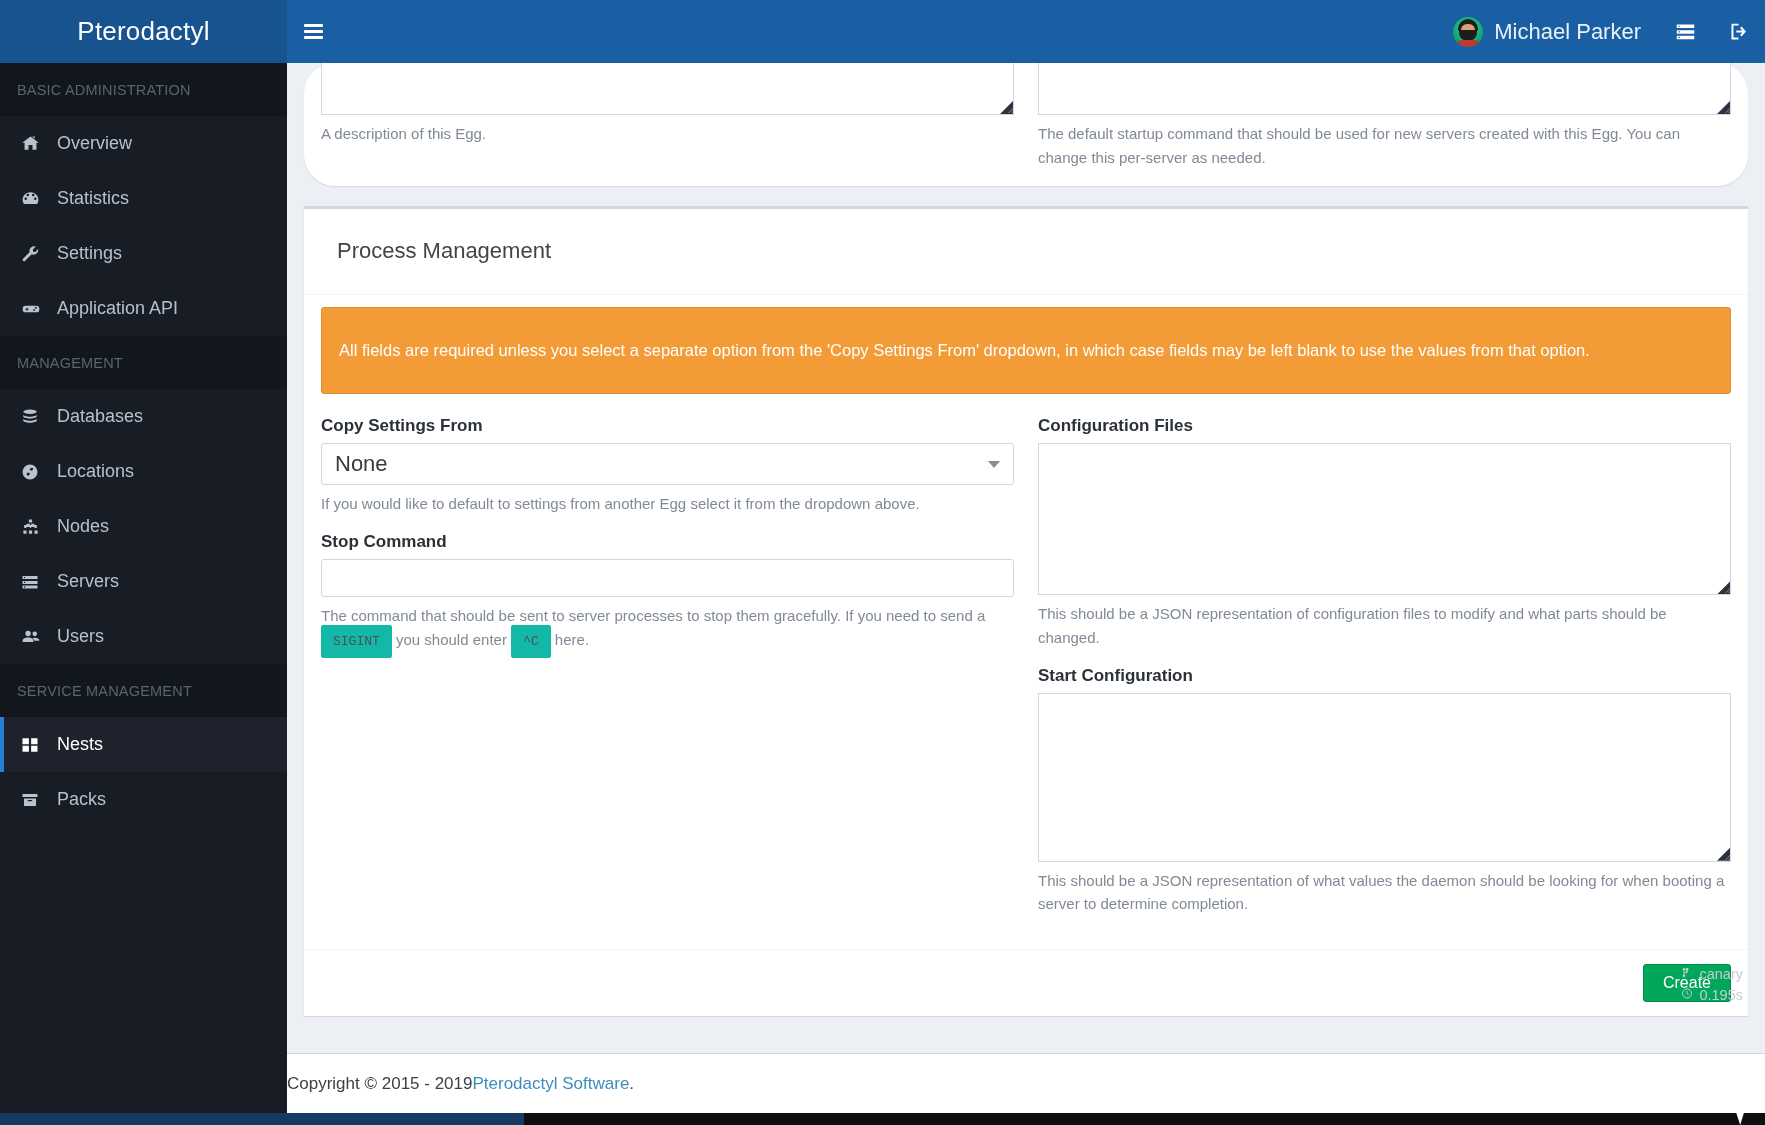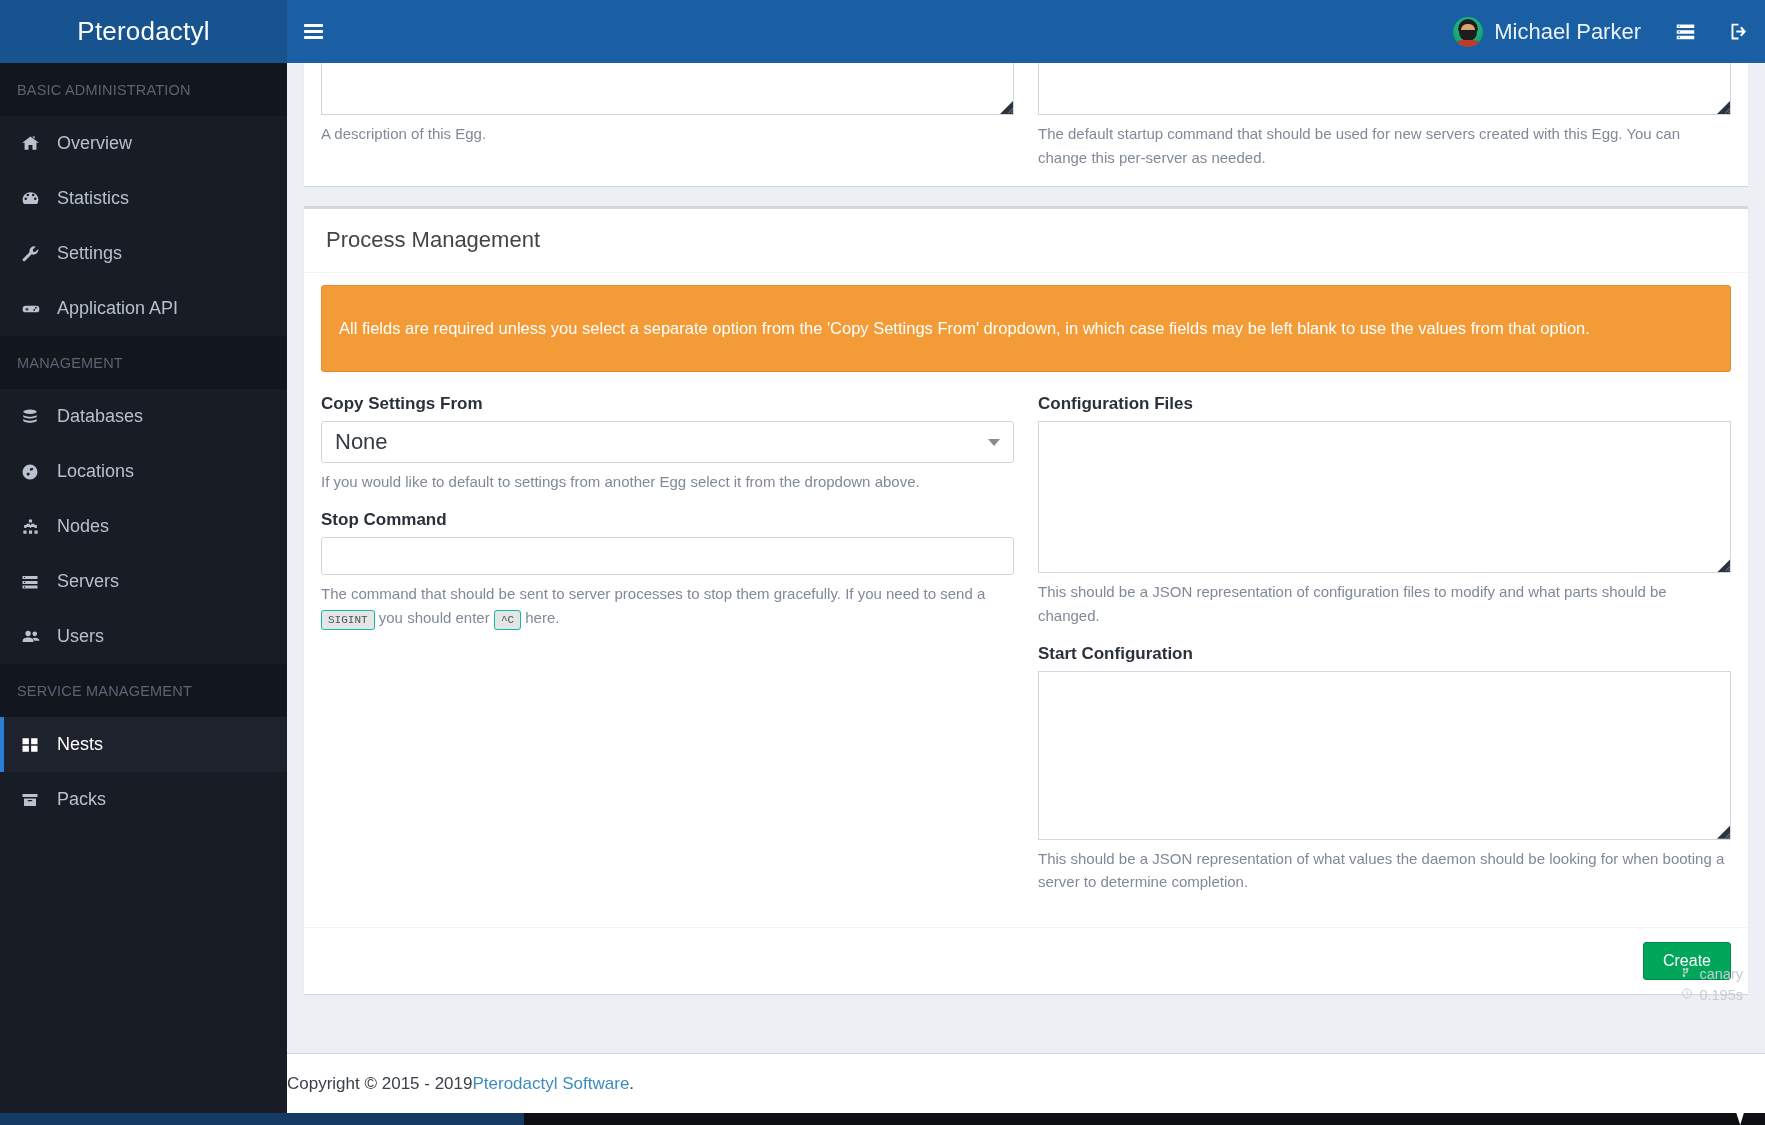--- a/index.html
+++ b/index.html
@@ -136,37 +136,38 @@
     position: relative;
   }
   .box-header {
     padding: 12px 17px;
     border-bottom: 1px solid #f4f4f4;
   }
   .box-title {
     font-size: 22px;
     color: #444;
     font-weight: 400;
-    margin: 5px;
+    margin: 16px;
     line-height: 1.3;
   }
   .box-body { padding: 12px 17px 17px; }
   .box-footer {
     border-top: 1px solid #f4f4f4;
     padding: 14px 17px;
     display: flex; justify-content: flex-end;
     background: #fff;
   }
 
   
   .clipped-card {
     background: #fff;
     box-shadow: 0 1px 1px rgba(0,0,0,.1);
     margin-bottom: 20px;
     padding: 0 17px 17px;
+    border-radius: 31px;
   }
   .row { display: flex; margin: 0 -12px; }
   .col { padding: 0 12px; flex: 1 1 0; min-width: 0; }
 
   .ta-clip {
     width: 100%;
     height: 52px;
     border: 1px solid #d2d6de;
     border-top: none;
     background: #fff;
@@ -247,23 +248,23 @@
     background: #fff;
     position: relative;
     border-radius: 0;
   }
   .ta.h155 { height: 155px; }
   .ta.h152 { height: 152px; }
   .ta.h169 { height: 169px; }
 
   code.kbd {
     font-family: "Liberation Mono", monospace;
-    font-size: 11px;
-    background: #e5e5e5;
-    border: 1px solid #14b8a6;
+    font-size: 13px;
+    background: #14b8a6;
+    border: 6px solid #14b8a6;
     border-radius: 3px;
     padding: 3px 6px;
     color: #4a5158;
     white-space: nowrap;
   }
 
   .btn-create {
     background: #00a65a;
     border: 1px solid #008d4c;
     color: #fff;

